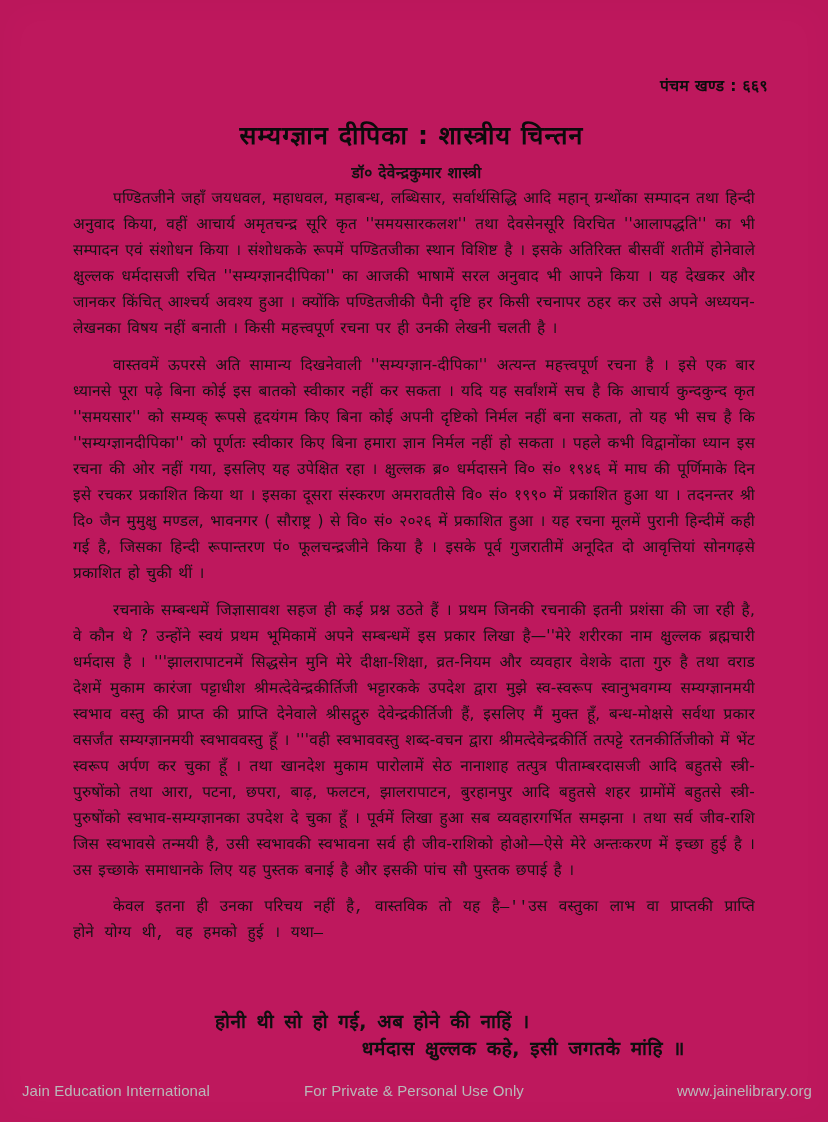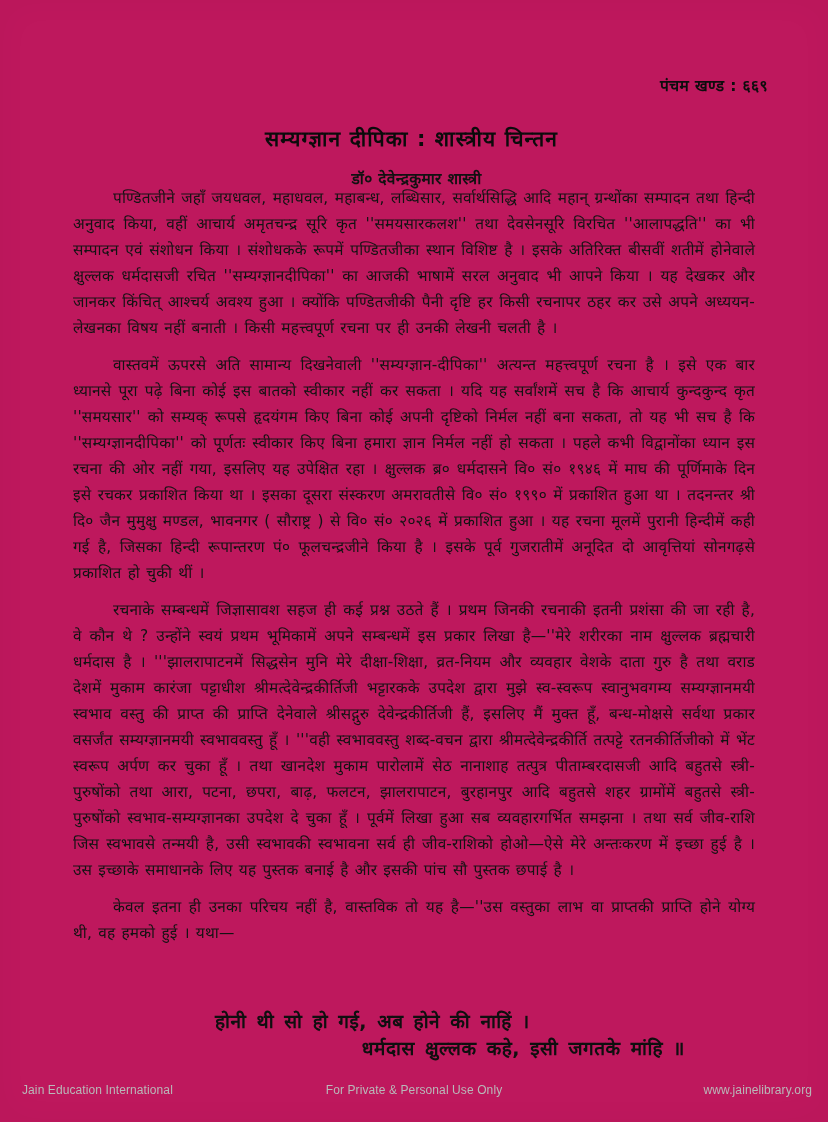--- a/index.html
+++ b/index.html
@@ -38,27 +38,27 @@
   }
 
   
   .title-block {
     position: absolute;
     top: 112px;
     left: 73px;
     right: 60px;
   }
   .article-title {
-    font-size: 21px;
+    font-size: 25px;
     font-weight: 700;
     text-align: center;
     letter-spacing: 1.1px;
     color: #0b0b0b;
     line-height: 1.3;
-    margin: 14px;
+    margin: 8px;
     padding-right: 18px;
   }
   .byline {
     text-align: center;
     font-size: 15.5px;
     font-weight: 700;
     letter-spacing: 0.3px;
     color: #111;
     padding-right: 8px;
   }
@@ -78,20 +78,21 @@
     text-align-last: left;
     letter-spacing: 0.18px;
     word-spacing: 1.1px;
     color: #131313;
   }
   .para.indent {
     text-indent: 40px;
   }
   .para:last-child {
     margin-bottom: 12px;
+    font-family: Liberation Mono, monospace;
   }
 
   
   .verse {
     position: absolute;
     top: 1008px;
     left: 215px;
     width: 470px;
   }
   .verse-line {
@@ -111,21 +112,21 @@
   
   .footer {
     position: absolute;
     left: 0;
     right: 0;
     bottom: 24px;
     height: 16px;
     display: flex;
     align-items: center;
     font-family: "Liberation Sans", "DejaVu Sans", sans-serif;
-    font-size: 12px;
+    font-size: 15px;
     color: #b9b9b9;
     letter-spacing: 0.1px;
   }
   .footer-left   { position: absolute; left: 22px; }
   .footer-center { position: absolute; left: 50%; transform: translateX(-50%); }
   .footer-right  { position: absolute; right: 16px; }
 
   
   .scan-edge {
     position: absolute;

